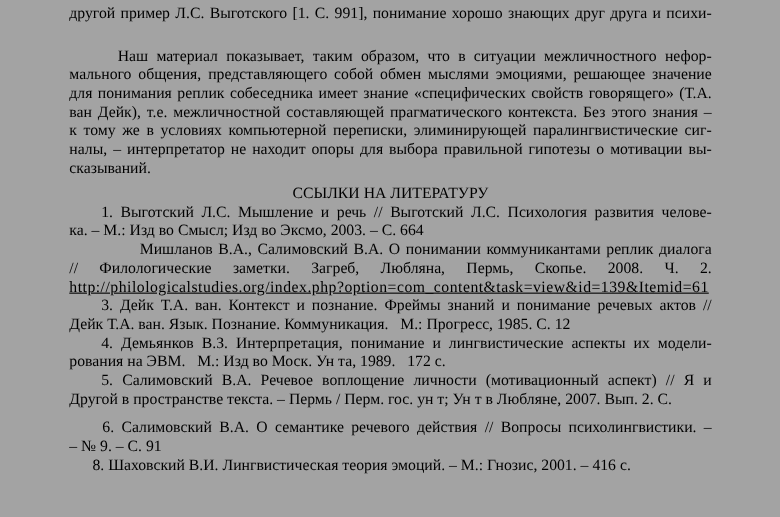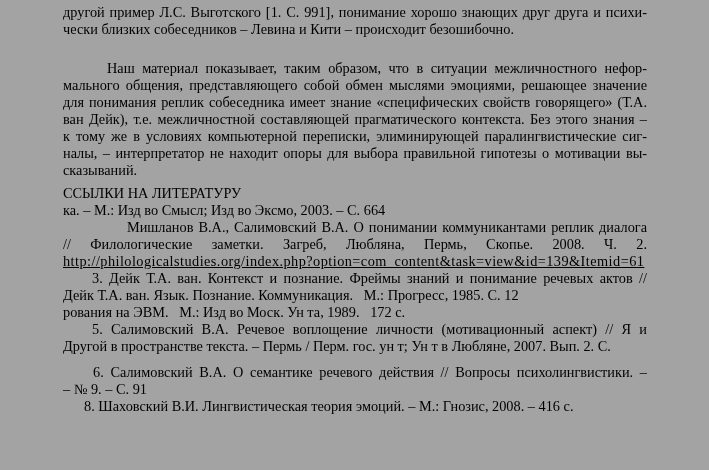--- a/index.html
+++ b/index.html
@@ -10,44 +10,45 @@
     box-sizing:border-box;
     padding:4px 62px 0 63px;
     overflow:hidden;
     font-family:"Liberation Serif", serif;
     font-size:14.3px;
     color:#000000;
   }
   .line{line-height:17px;min-height:17px;}
   .j{text-align:justify;text-align-last:justify;}
   .l{text-align:left;white-space:pre-wrap;}
-  .c{}
+  .c{text-align:center;}
   .url{text-decoration:underline;letter-spacing:0.45px;white-space:nowrap;}
 </style>
 </head>
 <body>
 
 <div class="page">
   <div id="text-flow">
       <div class="line j">другой пример Л.С. Выготского [1. С. 991], понимание хорошо знающих друг друга и психи-</div>
-      <div class="line l">чески близких собеседников – Левина и Кити – происходит безошибочно.</div>
       <div class="line j" style="text-indent: 44px; margin-top: 22px;">Наш материал показывает, таким образом, что в ситуации межличностного нефор-</div>
       <div class="line j">мального общения, представляющего собой обмен мыслями эмоциями, решающее значение</div>
       <div class="line j">для понимания реплик собеседника имеет знание «специфических свойств говорящего» (Т.А.</div>
       <div class="line j">ван Дейк), т.е. межличностной составляющей прагматического контекста. Без этого знания –</div>
       <div class="line j">к тому же в условиях компьютерной переписки, элиминирующей паралингвистические сиг-</div>
       <div class="line j">налы, – интерпретатор не находит опоры для выбора правильной гипотезы о мотивации вы-</div>
       <div class="line l">сказываний.</div>
       <div class="line c" style="margin-top: 6px;">ССЫЛКИ НА ЛИТЕРАТУРУ</div>
+      <div class="line j" style="text-indent: 29px;">1. Выготский Л.С. Мышление и речь // Выготский Л.С. Психология развития челове-</div>
       <div class="line l">ка. – М.: Изд во Смысл; Изд во Эксмо, 2003. – С. 664</div>
       <div class="line j" style="text-indent: 64px;">Мишланов В.А., Салимовский В.А. О понимании коммуникантами реплик диалога</div>
       <div class="line j">// Филологические заметки. Загреб, Любляна, Пермь, Скопье. 2008. Ч. 2.</div>
       <div class="line l url">http://philologicalstudies.org/index.php?option=com_content&amp;task=view&amp;id=139&amp;Itemid=61</div>
       <div class="line j" style="text-indent: 29px;">3. Дейк Т.А. ван. Контекст и познание. Фреймы знаний и понимание речевых актов //</div>
       <div class="line l">Дейк Т.А. ван. Язык. Познание. Коммуникация.   М.: Прогресс, 1985. С. 12</div>
+      <div class="line j" style="text-indent: 29px;">4. Демьянков В.З. Интерпретация, понимание и лингвистические аспекты их модели-</div>
       <div class="line l">рования на ЭВМ.   М.: Изд во Моск. Ун та, 1989.   172 с.</div>
       <div class="line j" style="text-indent: 29px;">5. Салимовский В.А. Речевое воплощение личности (мотивационный аспект) // Я и</div>
       <div class="line l">Другой в пространстве текста. – Пермь / Перм. гос. ун т; Ун т в Любляне, 2007. Вып. 2. С.</div>
       <div class="line j" style="text-indent: 30px; margin-top: 9px;">6. Салимовский В.А. О семантике речевого действия // Вопросы психолингвистики. –</div>
       <div class="line l">– № 9. – С. 91</div>
-      <div class="line l" style="text-indent: 21px;">8. Шаховский В.И. Лингвистическая теория эмоций. – М.: Гнозис, 2008. – 416 с.</div>
+      <div class="line l" style="text-indent: 21px;">8. Шаховский В.И. Лингвистическая теория эмоций. – М.: Гнозис, 2001. – 416 с.</div>
     </div>
 </div>
 
 </body></html>

